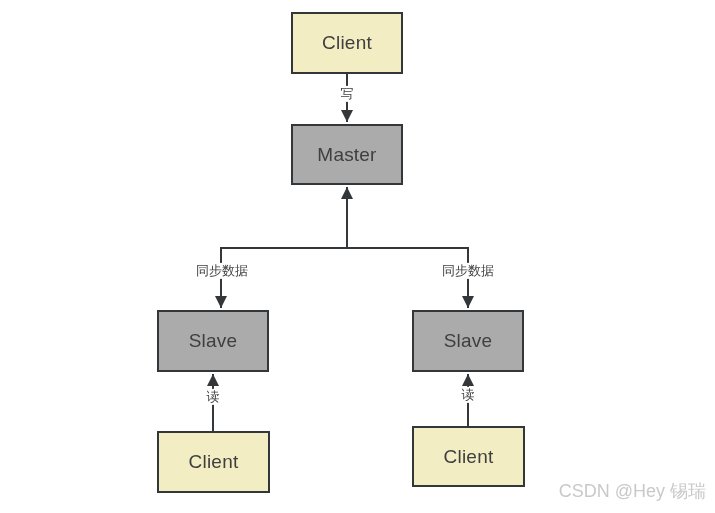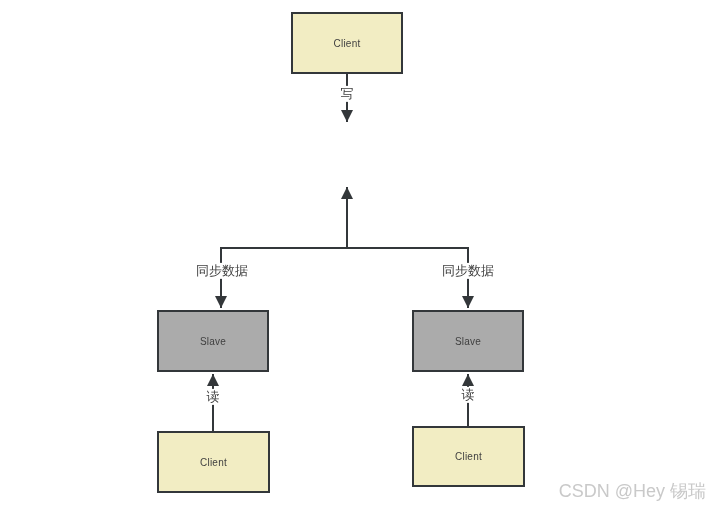--- a/index.html
+++ b/index.html
@@ -28,21 +28,21 @@
   }
   .connectors .arrowhead{
     fill:var(--line);
     stroke:none;
   }
   .node{
     position:absolute;
     box-sizing:border-box;
     border:2px solid var(--border);
     display:flex;align-items:center;justify-content:center;
-    font-size:10px;
+    font-size:19px;
     color:var(--text);
     letter-spacing:.2px;
   }
   .node--client{background:var(--client-fill);}
   .node--server{background:var(--server-fill);}
   .edge-label{
     position:absolute;
     transform:translate(-50%,-50%);
     background:var(--canvas-bg);
     padding:0 3px;
@@ -83,20 +83,23 @@
 
     <line x1="213" y1="431" x2="213" y2="374" marker-end="url(#arrow)"></line>
 
     <line x1="468" y1="426" x2="468" y2="374" marker-end="url(#arrow)"></line>
   </svg>
 
   <div class="node node--client" style="left:291px;top:12px;width:112px;height:62px">
     <span>Client</span>
   </div>
 
+  <div class="node node--server" style="left:291px;top:124px;width:112px;height:61px">
+    <span>Master</span>
+  </div>
 
   <div class="node node--server" style="left:157px;top:310px;width:112px;height:62px">
     <span>Slave</span>
   </div>
 
   <div class="node node--server" style="left:412px;top:310px;width:112px;height:62px">
     <span>Slave</span>
   </div>
 
   <div class="node node--client" style="left:157px;top:431px;width:113px;height:62px">

